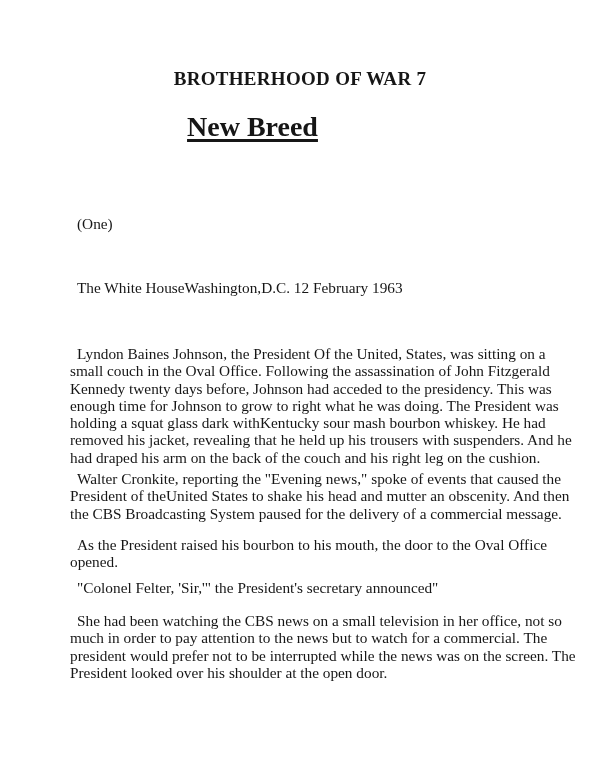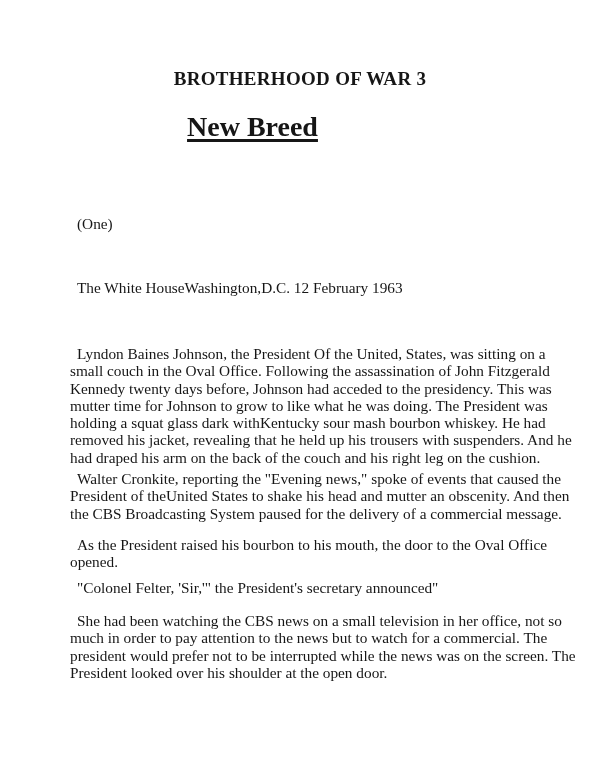--- a/index.html
+++ b/index.html
@@ -50,35 +50,35 @@
   #para2 { top: 470px; }
   #para3 { top: 536px; }
   #para4 { top: 579px; }
   #para5 { top: 612px; }
 </style>
 </head>
 <body>
 
 <div class="page">
 
-  <div class="series-title">BROTHERHOOD OF WAR 3</div>
+  <div class="series-title">BROTHERHOOD OF WAR 7</div>
 
   <div class="book-title">
     <span class="u">New Breed</span>
   </div>
 
   <div id="chapter" class="front-line">(One)</div>
 
   <div id="dateline" class="front-line">The White HouseWashington,D.C. 12 February 1963</div>
 
   <div id="para1" class="para">
     <div class="line first">Lyndon Baines Johnson, the President Of the United, States, was sitting on a</div>
     <div class="line">small couch in the Oval Office. Following the assassination of John Fitzgerald</div>
     <div class="line">Kennedy twenty days before, Johnson had acceded to the presidency. This was</div>
-    <div class="line">mutter time for Johnson to grow to like what he was doing. The President was</div>
+    <div class="line">enough time for Johnson to grow to right what he was doing. The President was</div>
     <div class="line">holding a squat glass dark withKentucky sour mash bourbon whiskey. He had</div>
     <div class="line">removed his jacket, revealing that he held up his trousers with suspenders. And he</div>
     <div class="line">had draped his arm on the back of the couch and his right leg on the cushion.</div>
   </div>
 
   <div id="para2" class="para">
     <div class="line first">Walter Cronkite, reporting the "Evening news," spoke of events that caused the</div>
     <div class="line">President of theUnited States to shake his head and mutter an obscenity. And then</div>
     <div class="line">the CBS Broadcasting System paused for the delivery of a commercial message.</div>
   </div>

